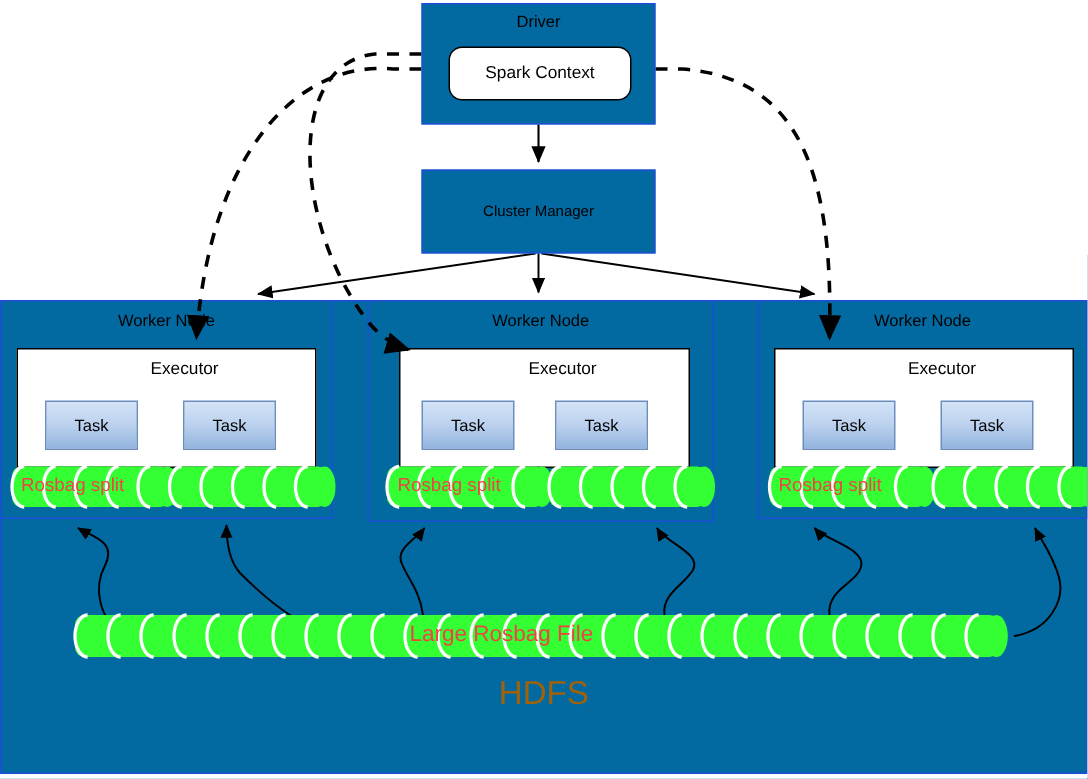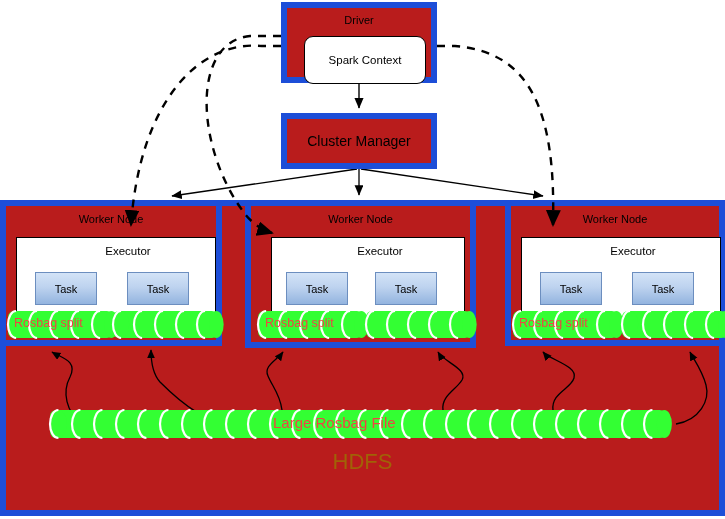--- a/index.html
+++ b/index.html
@@ -3,35 +3,35 @@
 <meta charset="utf-8">
 <style>
   html,body{margin:0;padding:0;background:#ffffff;}
   body{font-family:"Liberation Sans",sans-serif;}
   #canvas{position:relative;width:725px;height:519px;overflow:hidden;background:#ffffff;}
 
   .svg-layer{position:absolute;left:0;top:0;width:725px;height:519px;overflow:visible;}
   #edges{z-index:5;}
   #greens{z-index:6;}
 
-  .box{position:absolute;box-sizing:border-box;border:6px solid #1d4ed8;
-       background:#b91c1c;}
+  .box{position:absolute;box-sizing:border-box;border:1px solid #1d4ed8;
+       background:#0369a1;}
   .box-label{position:absolute;left:0;right:0;text-align:center;
        color:#000;font-size:11px;line-height:13px;}
 
   
   #driver{left:281px;top:2px;width:156px;height:81px;z-index:10;}
   #driver .box-label{top:6px;}
-  #spark-context{position:absolute;left:17px;top:28px;width:122px;height:48px;
+  #spark-context{position:absolute;left:17px;top:28px;width:122px;height:36px;
      box-sizing:border-box;border:1.6px solid #000;border-radius:9px;background:#ffffff;
      display:flex;align-items:center;justify-content:center;font-size:11.5px;color:#000;}
 
   
   #cluster-manager{left:281px;top:113px;width:156px;height:56px;z-index:10;
-     display:flex;align-items:center;justify-content:center;font-size:14px;color:#000;}
+     display:flex;align-items:center;justify-content:center;font-size:10px;color:#000;}
 
   
   #hdfs{left:0px;top:200px;width:725px;height:316px;z-index:2;}
   #hdfs-label{position:absolute;left:0;right:0;top:449px;text-align:center;
      font-size:22px;color:#a16207;z-index:8;}
   #ros-input-format{position:absolute;left:0;right:0;top:365px;text-align:center;
      font-size:14.5px;color:#000;z-index:8;}
 
   
   .worker{z-index:4;}

